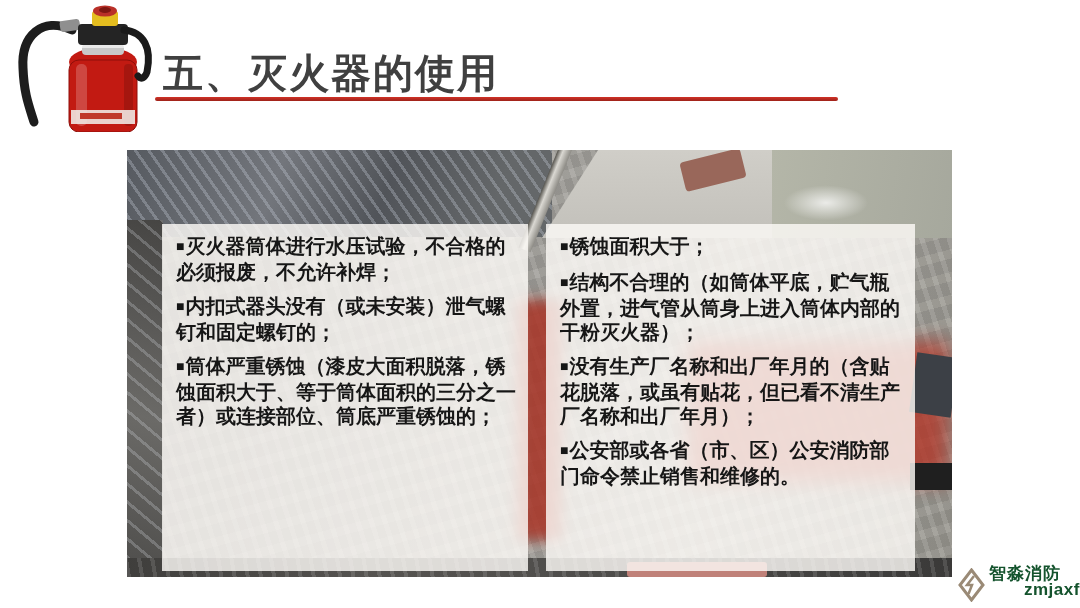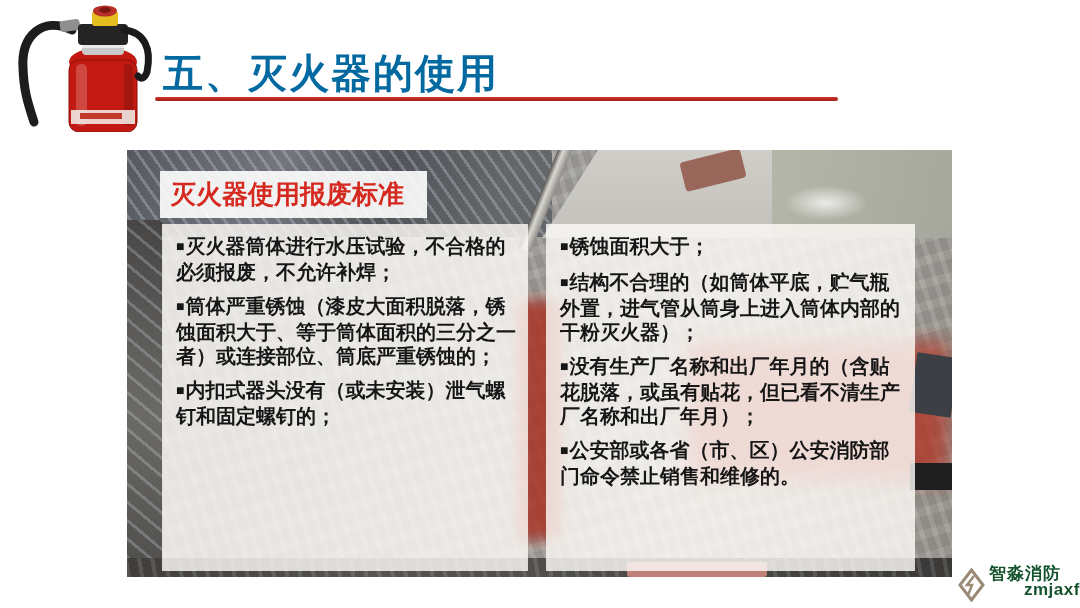--- a/index.html
+++ b/index.html
@@ -4,21 +4,21 @@
 <style>
   html,body{margin:0;padding:0;background:#ffffff;}
   #slide{
     position:relative;width:1080px;height:608px;background:#ffffff;overflow:hidden;
     font-family:"Liberation Sans","DejaVu Sans",sans-serif;
   }
   
   #extinguisher{position:absolute;left:8px;top:0;width:152px;height:132px;}
   #page-title{
     position:absolute;left:163px;top:46px;margin:0;
-    font-size:40px;font-weight:700;letter-spacing:2px;color:#0369a1;white-space:nowrap;
+    font-size:40px;font-weight:700;letter-spacing:2px;color:#404040;white-space:nowrap;
   }
   #title-underline{
     position:absolute;left:155px;top:97px;width:683px;height:4px;
     background:linear-gradient(#d03227,#9e221a);border-radius:2px;
   }
   
   #photo{
     position:absolute;left:127px;top:150px;width:825px;height:427px;overflow:hidden;
     background:linear-gradient(100deg,#84827e,#a09e99 45%,#b0aea8 70%,#98968f);
   }
@@ -113,28 +113,25 @@
     <div class="layer ph-brick"></div>
     <div class="layer ph-beam"></div>
     <div class="layer ph-leftstrip"></div>
     <div class="layer ph-red-gap"></div>
     <div class="layer ph-red-right"></div>
     <div class="layer ph-dark-slab"></div>
     <div class="layer ph-black-band"></div>
     <div class="layer ph-bottom"></div>
     <div class="layer ph-pink"></div>
 
-    <div class="header-box">
-      <span>灭火器使用报废标准</span>
-    </div>
 
     <div class="col col-left">
       <p class="item"><span class="bullet">■</span><span>灭火器筒体进行水压试验，不合格的必须报废，不允许补焊；</span></p>
+      <p class="item"><span class="bullet">■</span><span>内扣式器头没有（或未安装）泄气螺钉和固定螺钉的；</span></p>
       <p class="item"><span class="bullet">■</span><span>筒体严重锈蚀（漆皮大面积脱落，锈蚀面积大于、等于筒体面积的三分之一者）或连接部位、筒底严重锈蚀的；</span></p>
-      <p class="item"><span class="bullet">■</span><span>内扣式器头没有（或未安装）泄气螺钉和固定螺钉的；</span></p>
     </div>
 
     <div class="col col-right">
       <p class="item"><span class="bullet">■</span><span>锈蚀面积大于；</span></p>
       <p class="item"><span class="bullet">■</span><span>结构不合理的（如筒体平底，贮气瓶外置，进气管从筒身上进入筒体内部的干粉灭火器）；</span></p>
       <p class="item"><span class="bullet">■</span><span>没有生产厂名称和出厂年月的（含贴花脱落，或虽有贴花，但已看不清生产厂名称和出厂年月）；</span></p>
       <p class="item"><span class="bullet">■</span><span>公安部或各省（市、区）公安消防部门命令禁止销售和维修的。</span></p>
     </div>
   </div>
 

